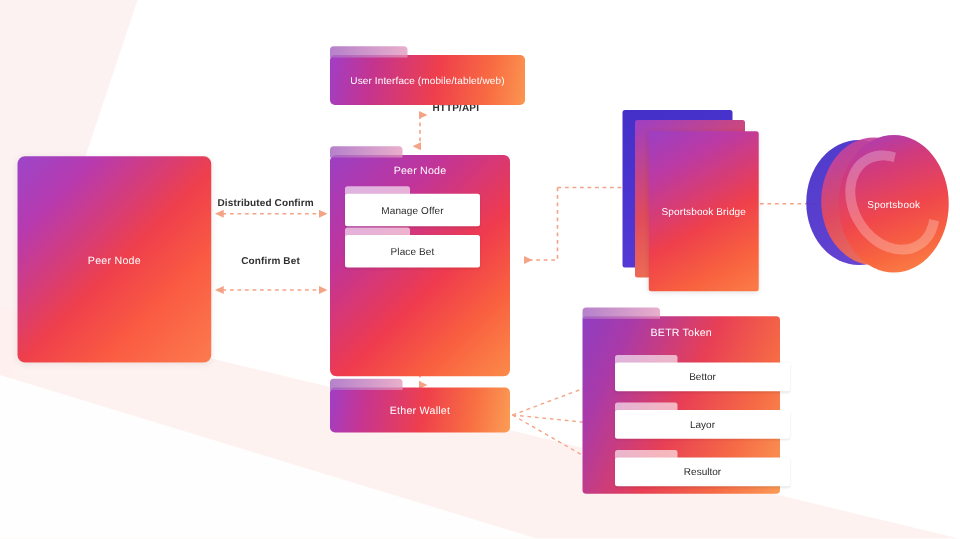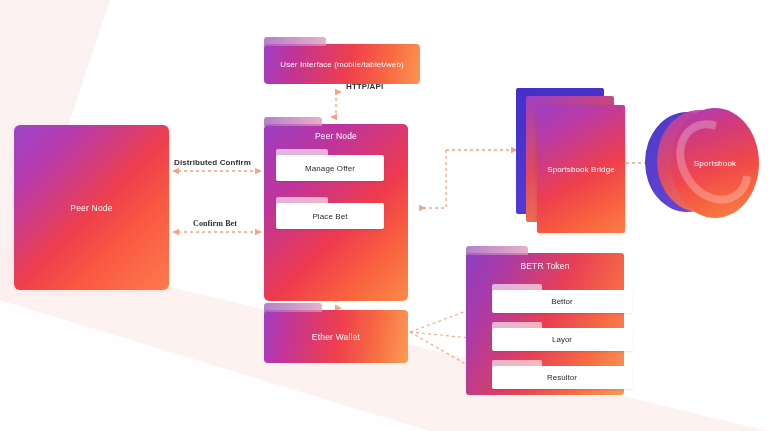--- a/index.html
+++ b/index.html
@@ -135,33 +135,33 @@
     justify-content: center;
     font-size: 8px;
     color: #2b2b2b;
     letter-spacing: .1px;
     box-shadow: 0 1px 2px rgba(0,0,0,.10);
   }
 
   
   #ether-wallet {
     left: 264px; top: 310px;
-    width: 144px; height: 53px; text-align: right;
+    width: 144px; height: 36px; text-align: right;
   }
   #ether-wallet .node-tab { width: 58px; }
   #ether-wallet .wallet-label {
     position: absolute; inset:0;
     display:flex; align-items:center; justify-content:center;
     font-size: 8.5px; color: #fff; letter-spacing:.2px;
   }
 
   
   #sportsbook-bridge {
     position: absolute;
-    left: 516px; top: 88px;
+    left: 498px; top: 88px;
     width: 110px; height: 148px; padding-left: 34px;
   }
   .stack-card {
     position: absolute;
     border-radius: 2px;
   }
   .stack-back-1 {
     left: 0; top: 0;
     width: 88px; height: 126px;
     background: linear-gradient(160deg, #4430c8 0%, #4a33cf 40%, #5a3bd6 100%);
@@ -271,21 +271,21 @@
   
   .conn-label {
     position: absolute;
     font-size: 8px;
     font-weight: bold;
     color: #2f2f2f;
     white-space: nowrap;
     letter-spacing: .1px;
   }
   #label-distributed-database { left: 174px; top: 158px; }
-  #label-confirm-bet { left: 193px; top: 219px; font-family: Liberation Serif, serif; }
+  #label-confirm-bet { left: 193px; top: 204px; }
   #label-http-api { left: 346px; top: 82px; }
 </style>
 </head>
 <body>
 
 <div id="diagram-root">
 
   <svg class="bg-layer" width="768" height="431" viewBox="0 0 768 431">
     <polygon points="0,0 110,0 0,330" fill="#fbeeec" opacity="0.75"></polygon>
     <polygon points="0,246 768,431 0,431" fill="#fdf0ed" opacity="0.85"></polygon>
@@ -359,21 +359,21 @@
 
   <div class="node grad-main" id="peer-node-center">
     <div class="node-tab"></div>
     <div class="node-title">Peer Node</div>
 
     <div class="inner-card-wrap" style="top:31px;">
       <div class="inner-card-tab"></div>
       <div class="inner-card">Manage Offer</div>
     </div>
 
-    <div class="inner-card-wrap" style="top:79px;text-align:center;">
+    <div class="inner-card-wrap" style="top:64px;text-align:center;">
       <div class="inner-card-tab"></div>
       <div class="inner-card">Place Bet</div>
     </div>
 
   </div>
 
   <div class="node grad-wallet" id="ether-wallet">
     <div class="node-tab"></div>
     <div class="wallet-label">Ether Wallet</div>
   </div>

